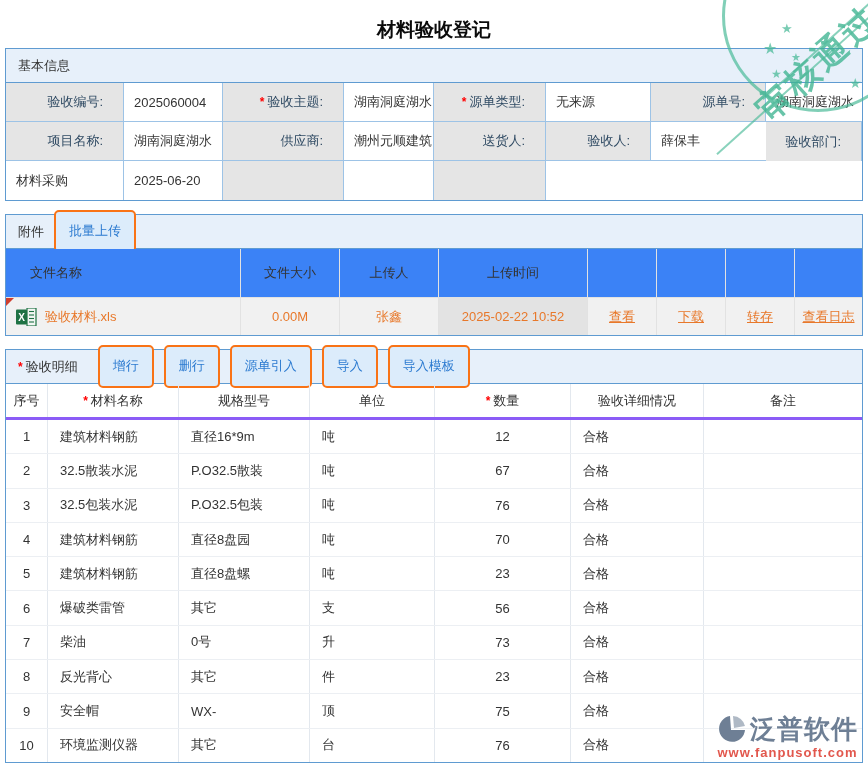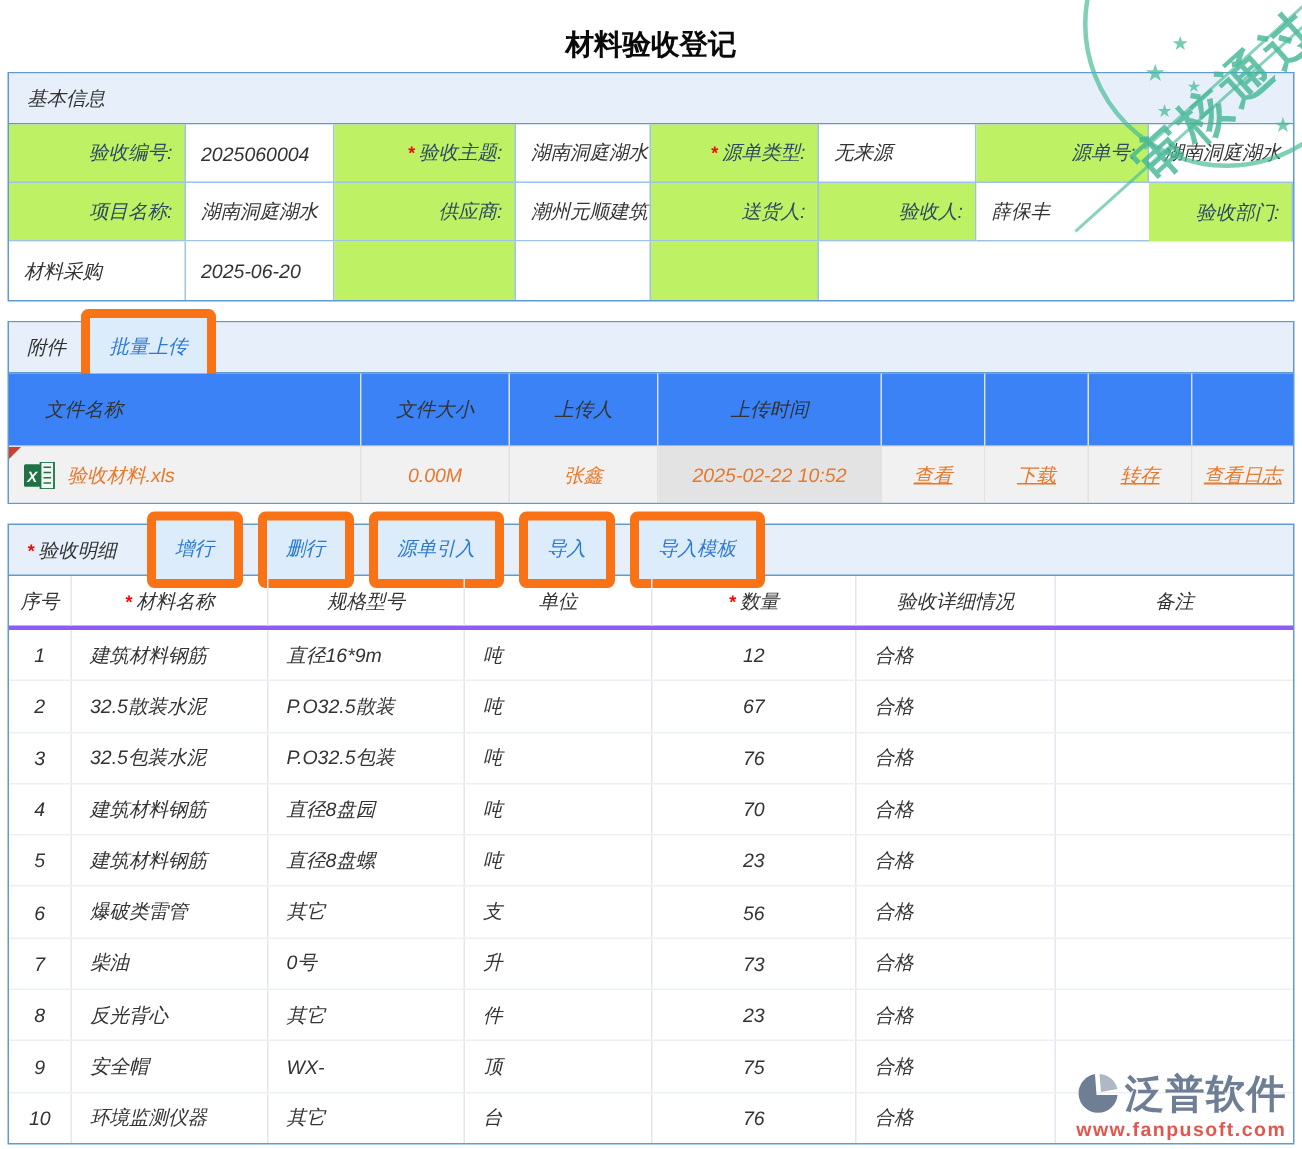--- a/index.html
+++ b/index.html
@@ -8,39 +8,39 @@
     background:#fff;color:#333;
     font-family:"Liberation Sans","DejaVu Sans",sans-serif;
     font-size:13px;
   }
   
   .page-title{
     height:48px;box-sizing:border-box;padding-top:17px;
     text-align:center;font-size:19px;font-weight:bold;color:#0a0a0a;
   }
   
-  .section{margin:0 5px 13px 5px;border:1px solid #5f9bd1;background:#fff;font-style:italic;}
+  .section{margin:0 5px 13px 5px;border:1px solid #5f9bd1;background:#fff;}
   .section-header{
     background:#e7f0fa;height:33px;display:flex;align-items:center;
     padding:0 12px;border-bottom:1px solid #5f9bd1;color:#333;gap:10px;
   }
   .req{color:#f00;margin-right:3px;font-size:12px;font-weight:bold;}
   .btn{
-    display:inline-block;background:#dcecfb;border:6px solid #f97316;
+    display:inline-block;background:#dcecfb;border:2px solid #f97316;
     border-radius:5px;color:#2b7ad0;padding:12px 13px;font-size:13px;
     line-height:1.1;cursor:pointer;white-space:nowrap;
   }
   
   .basic-grid{display:grid;grid-template-columns:118px 99px 121px 90px 112px 105px 115px 1fr;}
   .basic-grid .cell{
     height:39px;box-sizing:border-box;display:flex;align-items:center;
     border-right:1px solid #9dc3e6;border-bottom:1px solid #9dc3e6;
     overflow:hidden;white-space:nowrap;
   }
-  .basic-grid .label{background:#bef264;justify-content:flex-end;padding-right:8px;color:#2f4a63;}
+  .basic-grid .label{background:#e5e5e5;justify-content:flex-end;padding-right:20px;color:#2f4a63;}
   .basic-grid .value{background:#fff;padding-left:10px;color:#333;}
   .basic-grid .lastcol{border-right:none;}
   .basic-grid .lastrow{border-bottom:none;}
   
   .attach-head,.attach-row{display:grid;grid-template-columns:235px 99px 99px 149px 69px 69px 69px 1fr;}
   .acell{
     box-sizing:border-box;display:flex;align-items:center;justify-content:center;
     border-right:1px solid #e2e2e2;overflow:hidden;white-space:nowrap;
   }
   .acell:last-child{border-right:none;}

